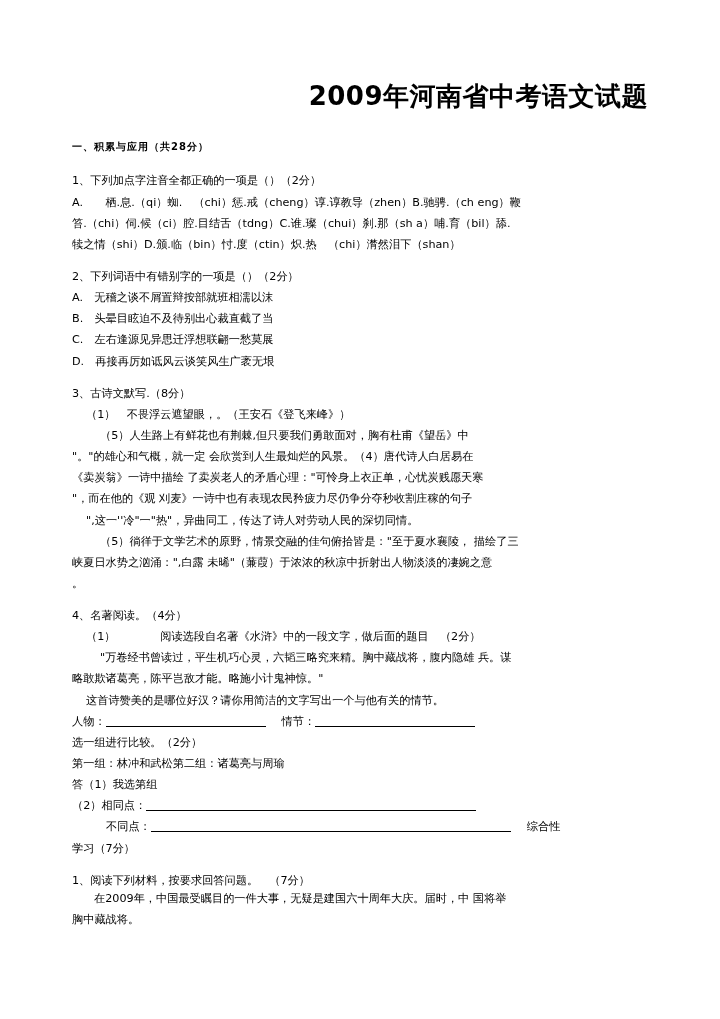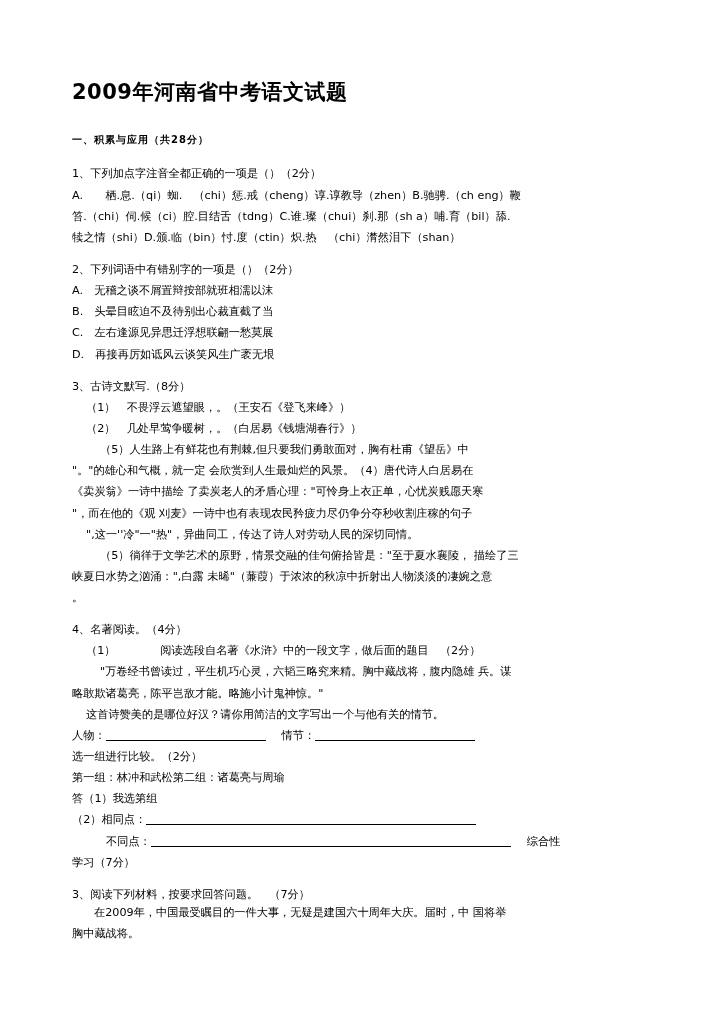--- a/index.html
+++ b/index.html
@@ -15,22 +15,22 @@
     overflow: hidden;
   }
   .page {
     width: 720px;
     height: 1019px;
     box-sizing: border-box;
     padding: 78px 72px 20px 72px;
     position: relative;
   }
   .doc-title {
-    text-align: left;
-    font-size: 21px;
+    text-align: right;
+    font-size: 26px;
     font-weight: bold;
     letter-spacing: 0.5px;
     margin: 0 0 26px 0;
     line-height: 1.4;
   }
   .section-heading {
     font-size: 10px;
     font-weight: bold;
     margin: 0 0 18px 0;
     letter-spacing: 1px;
@@ -84,21 +84,20 @@
   <div class="q">犊之情（shi）D.颁.临（bin）忖.度（ctin）炽.热　（chi）潸然泪下（shan）</div>
 
   <div class="q q-head">2、下列词语中有错别字的一项是（）（2分）</div>
   <div class="q">A.　无稽之谈不屑置辩按部就班相濡以沫</div>
   <div class="q">B.　头晕目眩迫不及待别出心裁直截了当</div>
   <div class="q">C.　左右逢源见异思迁浮想联翩一愁莫展</div>
   <div class="q">D.　再接再厉如诋风云谈笑风生广袤无垠</div>
 
   <div class="q q-head">3、古诗文默写.（8分）</div>
   <div class="q indent1">（1）　不畏浮云遮望眼，。（王安石《登飞来峰》）</div>
-  <div class="q indent1">（2）　几处早莺争暖树，。（白居易《钱塘湖春行》）</div>
   <div class="q indent2">（5）人生路上有鲜花也有荆棘,但只要我们勇敢面对，胸有杜甫《望岳》中</div>
   <div class="q">"。"的雄心和气概，就一定 会欣赏到人生最灿烂的风景。（4）唐代诗人白居易在</div>
   <div class="q">《卖炭翁》一诗中描绘 了卖炭老人的矛盾心理："可怜身上衣正单，心忧炭贱愿天寒</div>
   <div class="q">"，而在他的《观 刈麦》一诗中也有表现农民矜疲力尽仍争分夺秒收割庄稼的句子</div>
   <div class="q indent1">",这一''冷"一"热"，异曲同工，传达了诗人对劳动人民的深切同情。</div>
   <div class="q indent2">（5）徜徉于文学艺术的原野，情景交融的佳句俯拾皆是："至于夏水襄陵， 描绘了三</div>
   <div class="q">峡夏日水势之汹涌：",白露 未晞"（蒹葭）于浓浓的秋凉中折射出人物淡淡的凄婉之意</div>
   <div class="q">。</div>
 
   <div class="q q-head">4、名著阅读。（4分）</div>
@@ -116,17 +115,17 @@
   <div class="q">答（1）我选第组</div>
 
   <div class="q">
     <span>（2）相同点：</span><span class="fill-line w-xl"></span>
   </div>
   <div class="q">
     <span class="sp"></span><span>不同点：</span><span class="fill-line w-xxl"></span><span class="sp-sm"></span><span>综合性</span>
   </div>
   <div class="q">学习（7分）</div>
 
-  <div class="q q-head tight">3、阅读下列材料，按要求回答问题。　（7分）</div>
+  <div class="q q-head tight">1、阅读下列材料，按要求回答问题。　（7分）</div>
   <div class="q para-ind">在2009年，中国最受瞩目的一件大事，无疑是建国六十周年大庆。届时，中 国将举</div>
   <div class="q">胸中藏战将。</div>
 
 </div>
 
 </body></html>

